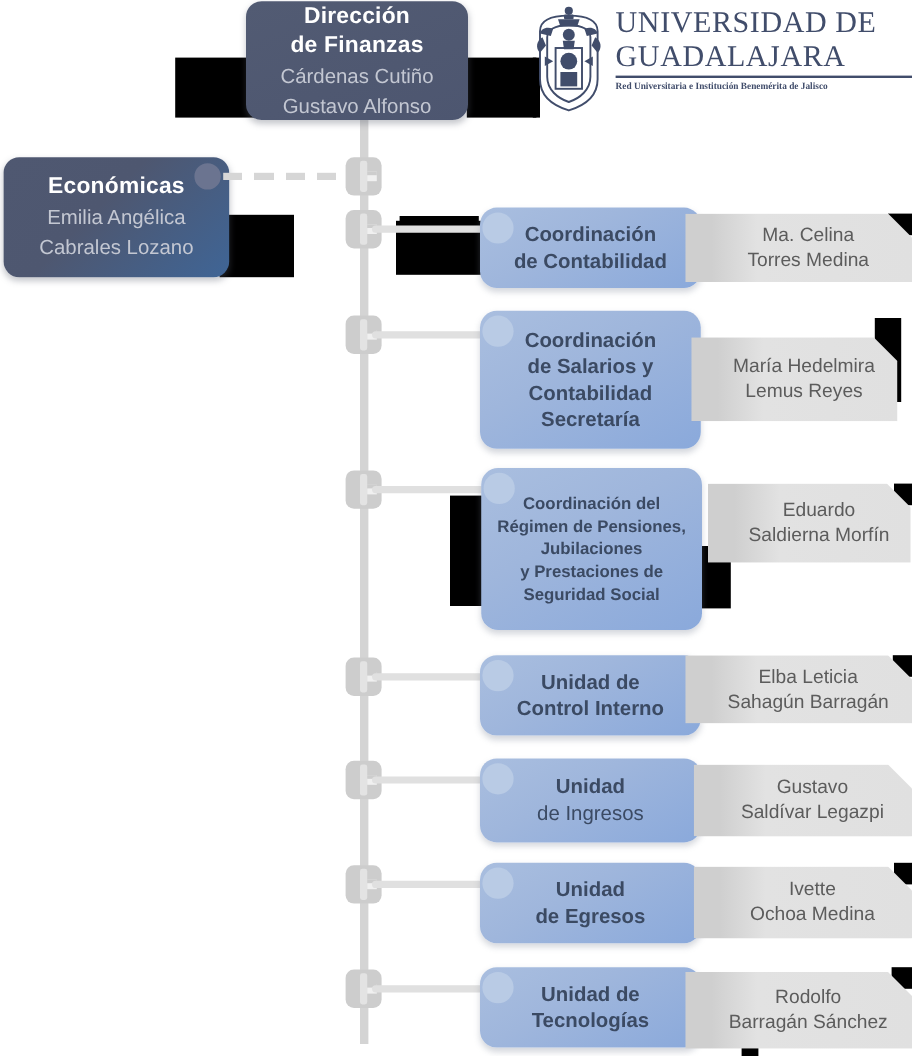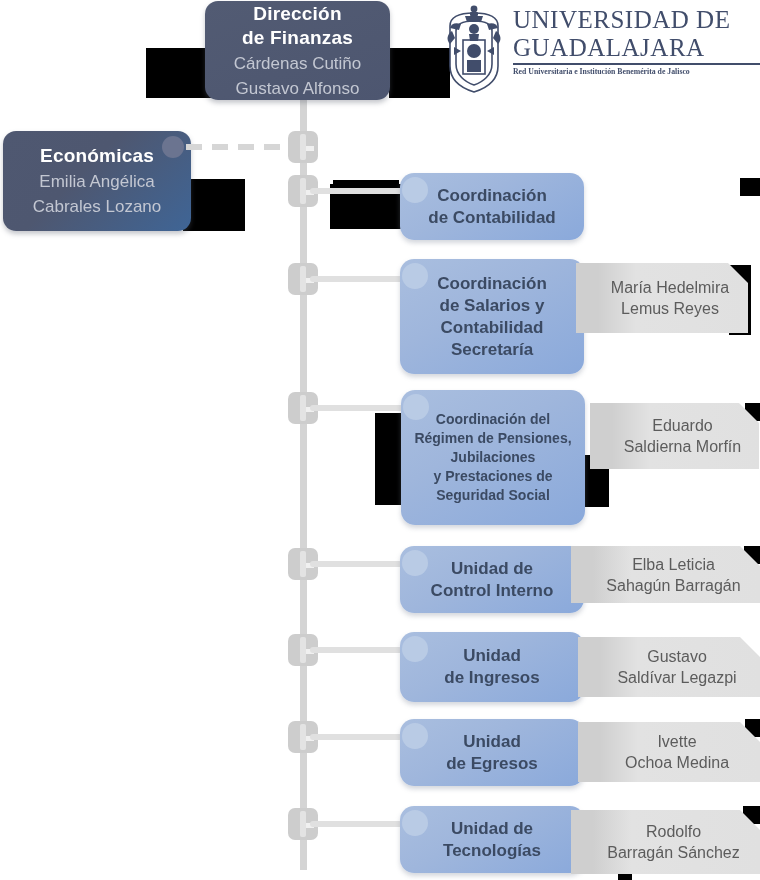--- a/index.html
+++ b/index.html
@@ -162,38 +162,44 @@
       <div class="notch2"></div>
   </div>
   <div class="lead" style="left:310px;top:188px;width:100px;"></div>
   <div class="bluebox" style="left:400px;top:173px;width:184px;height:67px;">
     <span>
       <b style="font-weight:bold">Coordinación</b><br>
       <b style="font-weight:bold">de Contabilidad</b>
     </span>
   </div>
   <div class="bullet light" style="left:402px;top:177px;"></div>
+  <div class="namepanel" style="left:571px;top:178px;width:189px;height:57px;">
+    <span>
+      <i style="font-style:normal">Ma. Celina</i><br>
+      <i style="font-style:normal">Torres Medina</i>
+    </span>
+  </div>
 
   <div class="node" style="left:288px;top:258px;">
     <div class="pad"></div>
       <div class="bar"></div>
       <div class="notch"></div>
       <div class="notch2"></div>
   </div>
   <div class="lead" style="left:310px;top:276px;width:100px;"></div>
   <div class="bluebox" style="left:400px;top:259px;width:184px;height:115px;">
     <span>
       <b style="font-weight:bold">Coordinación</b><br>
       <b style="font-weight:bold">de Salarios y</b><br>
       <b style="font-weight:bold">Contabilidad</b><br>
       <b style="font-weight:bold">Secretaría</b>
     </span>
   </div>
   <div class="bullet light" style="left:402px;top:263px;"></div>
-  <div class="namepanel" style="left:576px;top:263px;width:172px;height:70px;">
+  <div class="namepanel" style="left:576px;top:281px;width:172px;height:70px;">
     <span>
       <i style="font-style:normal">María Hedelmira</i><br>
       <i style="font-style:normal">Lemus Reyes</i>
     </span>
   </div>
 
   <div class="node" style="left:288px;top:387px;">
     <div class="pad"></div>
       <div class="bar"></div>
       <div class="notch"></div>
@@ -241,21 +247,21 @@
   <div class="node" style="left:288px;top:629px;">
     <div class="pad"></div>
       <div class="bar"></div>
       <div class="notch"></div>
       <div class="notch2"></div>
   </div>
   <div class="lead" style="left:310px;top:647px;width:100px;"></div>
   <div class="bluebox" style="left:400px;top:632px;width:184px;height:70px;">
     <span>
       <b style="font-weight:bold">Unidad</b><br>
-      <b style="font-weight:bold">de Ingresos</b>
+      <b style="font-weight:normal">de Ingresos</b>
     </span>
   </div>
   <div class="bullet light" style="left:402px;top:636px;"></div>
   <div class="namepanel" style="left:578px;top:637px;width:182px;height:60px;justify-content:center;">
     <span>
       <i style="font-style:normal">Gustavo</i><br>
       <i style="font-style:normal">Saldívar Legazpi</i>
     </span>
   </div>
 

